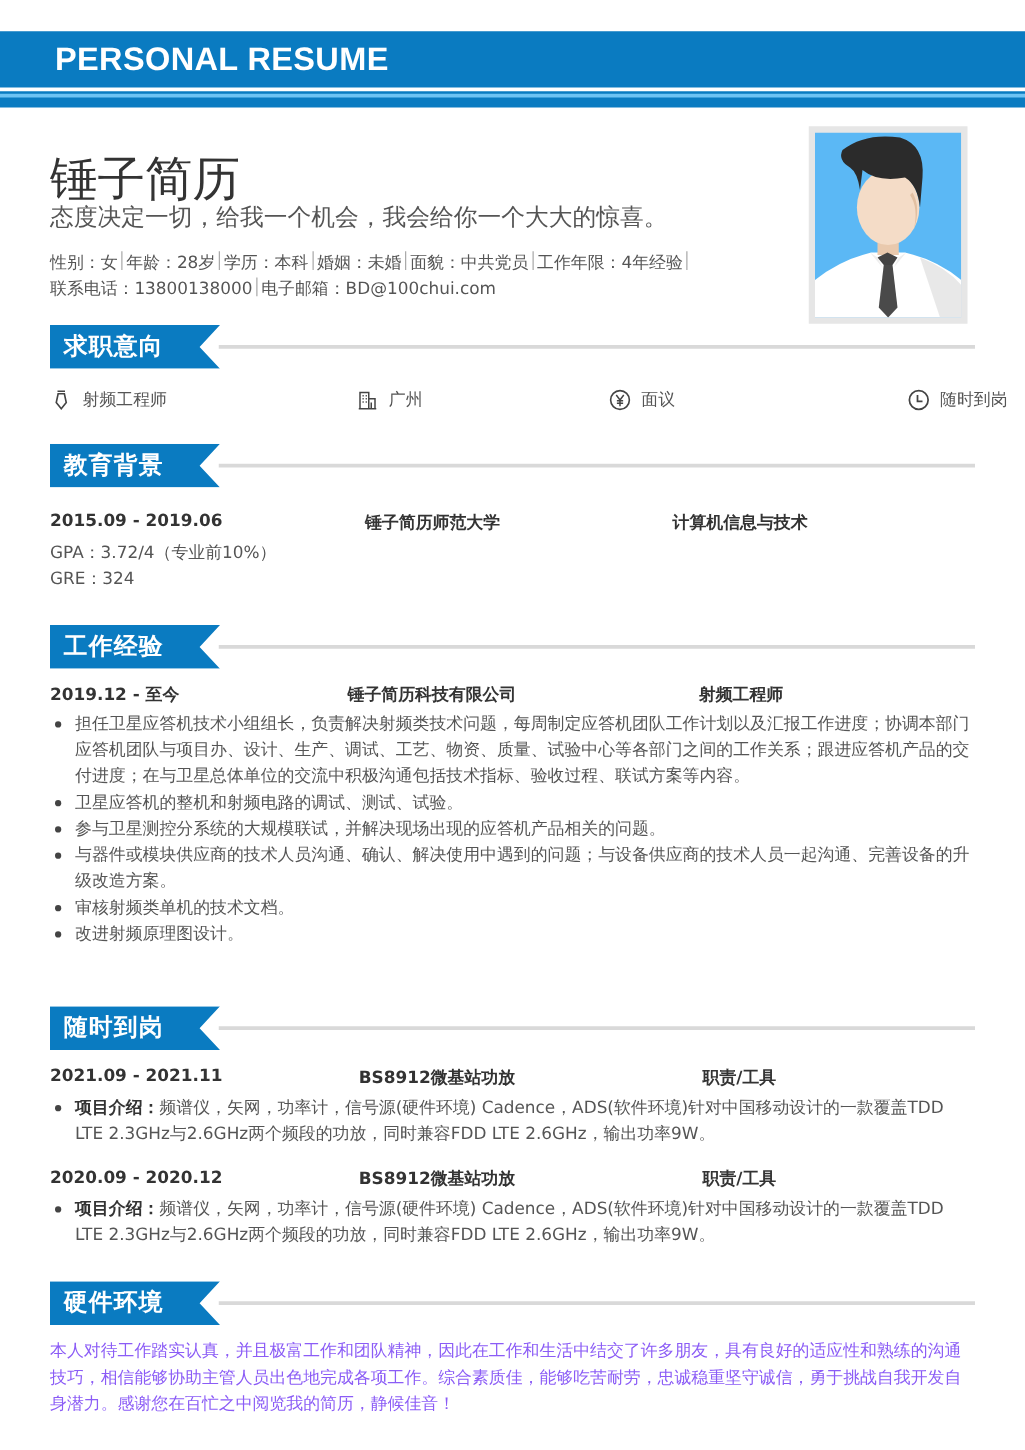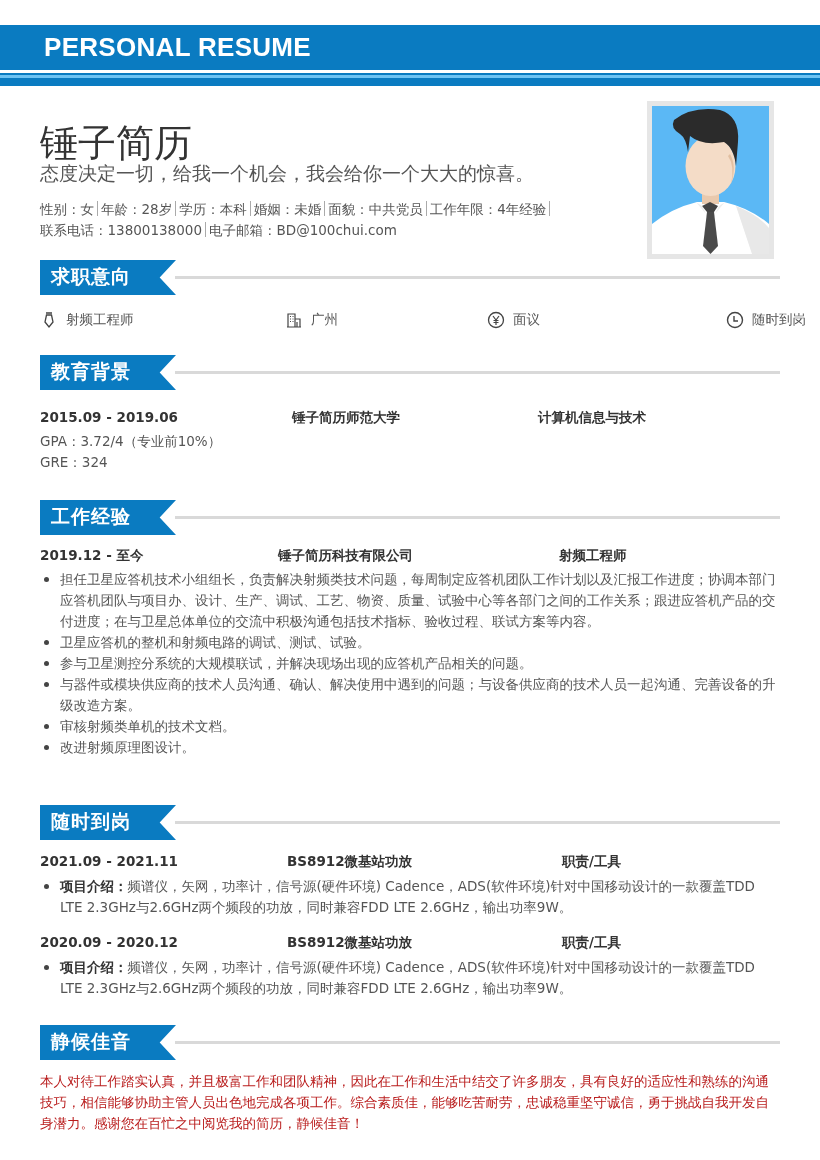--- a/index.html
+++ b/index.html
@@ -31,21 +31,21 @@
   .row-head { position: absolute; left: 40px; width: 740px; font-size: 13.5px; font-weight: bold; color: #333; }
   .row-head span { position: absolute; top: 0; white-space: nowrap; }
 
   .plain { position: absolute; left: 40px; font-size: 13.5px; color: #555; }
 
   .bullets { position: absolute; left: 40px; width: 740px; font-size: 13.5px; color: #555; line-height: 21px; list-style: none; }
   .bullets li { position: relative; padding-left: 20px; }
   .bullets li::before { content: ""; position: absolute; left: 4px; top: 8px; width: 5px; height: 5px; border-radius: 50%; background: #444; }
   .bullets b { color: #333; }
 
-  .para { position: absolute; left: 40px; top: 1071px; width: 740px; font-size: 13.5px; color: #b91c1c; line-height: 21px; }
+  .para { position: absolute; left: 40px; top: 1071px; width: 740px; font-size: 13.5px; color: #8b5cf6; line-height: 21px; }
 </style>
 </head>
 <body>
 
 <div class="banner">
   <div class="title">PERSONAL RESUME</div>
   <div class="stripe-white"></div>
   <div class="stripe-light"></div>
 </div>
 
@@ -158,16 +158,16 @@
   <span style="left:0">2020.09 - 2020.12</span>
   <span style="left:247px">BS8912微基站功放</span>
   <span style="left:522px">职责/工具</span>
 </div>
 <ul class="bullets" style="top:957px">
   <li><b>项目介绍：</b><span>频谱仪，矢网，功率计，信号源(硬件环境) Cadence，ADS(软件环境)针对中国移动设计的一款覆盖TDD LTE 2.3GHz与2.6GHz两个频段的功放，同时兼容FDD LTE 2.6GHz，输出功率9W。</span></li>
 </ul>
 
 <div class="sec-head" style="top:1025px">
   <div class="box"></div>
-  <div class="label">静候佳音</div>
+  <div class="label">硬件环境</div>
   <div class="rule"></div>
 </div>
 <div class="para">本人对待工作踏实认真，并且极富工作和团队精神，因此在工作和生活中结交了许多朋友，具有良好的适应性和熟练的沟通技巧，相信能够协助主管人员出色地完成各项工作。综合素质佳，能够吃苦耐劳，忠诚稳重坚守诚信，勇于挑战自我开发自身潜力。感谢您在百忙之中阅览我的简历，静候佳音！</div>
 
 </body></html>

